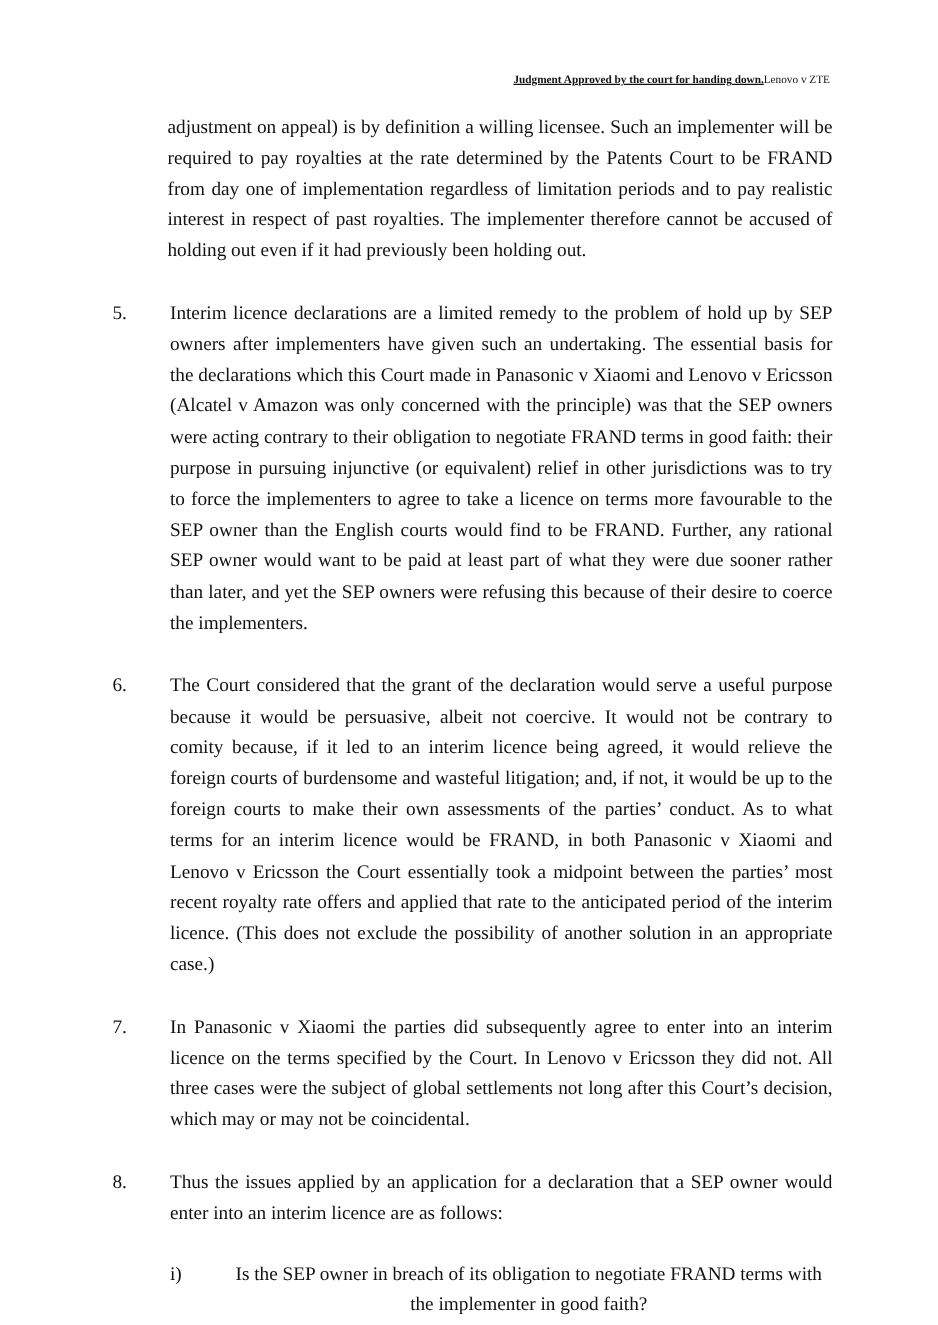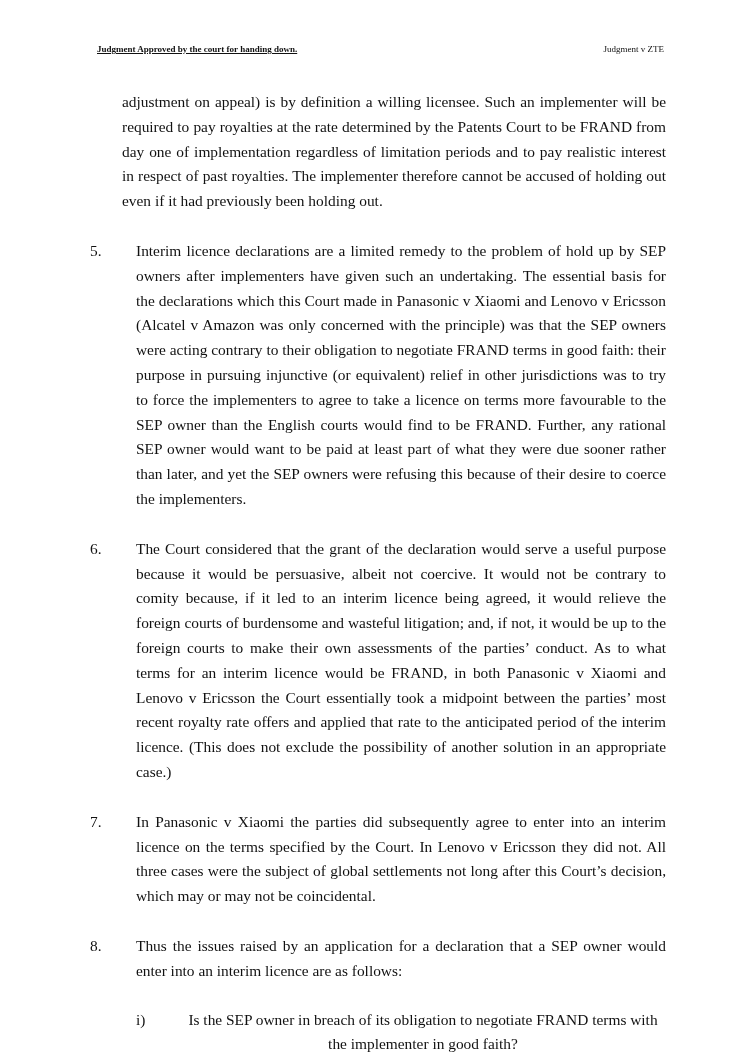--- a/index.html
+++ b/index.html
@@ -2,65 +2,65 @@
 <html><head>
 <meta charset="utf-8">
 <style>
   html, body { margin: 0; padding: 0; background: #ffffff; }
   body {
     width: 750px; height: 1060px; position: relative; overflow: hidden;
     font-family: "Liberation Serif", "DejaVu Serif", serif;
     color: #111111;
   }
   .header {
-    position: absolute; top: 44px; left: 97px; width: 567px;
-    font-size: 9px; display: flex; justify-content: space-between; align-items: baseline;
+    position: absolute; top: 58px; left: 97px; width: 567px;
+    font-size: 9px; display: flex; justify-content: flex-end; align-items: baseline;
   }
   .header .left { font-weight: bold; text-decoration: underline; }
   .header .right { }
   .body {
     position: absolute; top: 90px; left: 90px; width: 576px;
     font-size: 15.4px; line-height: 24.8px;
   }
   .para { display: flex; margin-bottom: 25px; }
   .para .num { width: 46px; flex: 0 0 46px; }
   .para .text { flex: 1; text-align: justify; }
-  .cont { margin-left: 32px; text-align: justify; margin-bottom: 25px; }
+  .cont { margin-left: 44px; text-align: justify; margin-bottom: 25px; }
   .sublist { margin-left: 46px; margin-top: -1px; margin-bottom: 0; }
   .subitem { display: flex; margin-bottom: 24px; }
   .subitem .snum { width: 44px; flex: 0 0 44px; }
   .subitem .stext { flex: 1; text-align: center; }
   i, .it { }
 </style>
 </head>
 <body>
 
 <div class="header">
   <span class="left">Judgment Approved by the court for handing down.</span>
-  <span class="right">Judgment v ZTE</span>
+  <span class="right">Lenovo v ZTE</span>
 </div>
 
 <div class="body">
   <div class="cont">adjustment on appeal) is by definition a willing licensee. Such an implementer will be required to pay royalties at the rate determined by the Patents Court to be FRAND from day one of implementation regardless of limitation periods and to pay realistic interest in respect of past royalties. The implementer therefore cannot be accused of holding out even if it had previously been holding out.</div>
   <div id="paras">
       <div class="para">
         <div class="num">5.</div>
         <div class="text"><span>Interim licence declarations are a limited remedy to the problem of hold up by SEP owners after implementers have given such an undertaking. The essential basis for the declarations which this Court made in </span><span class="it">Panasonic v Xiaomi</span><span> and </span><span class="it">Lenovo v Ericsson</span><span> (</span><span class="it">Alcatel v Amazon</span><span> was only concerned with the principle) was that the SEP owners were acting contrary to their obligation to negotiate FRAND terms in good faith: their purpose in pursuing injunctive (or equivalent) relief in other jurisdictions was to try to force the implementers to agree to take a licence on terms more favourable to the SEP owner than the English courts would find to be FRAND. Further, any rational SEP owner would want to be paid at least part of what they were due sooner rather than later, and yet the SEP owners were refusing this because of their desire to coerce the implementers.</span></div>
       </div>
       <div class="para">
         <div class="num">6.</div>
         <div class="text"><span>The Court considered that the grant of the declaration would serve a useful purpose because it would be persuasive, albeit not coercive. It would not be contrary to comity because, if it led to an interim licence being agreed, it would relieve the foreign courts of burdensome and wasteful litigation; and, if not, it would be up to the foreign courts to make their own assessments of the parties’ conduct. As to what terms for an interim licence would be FRAND, in both </span><span class="it">Panasonic v Xiaomi</span><span> and </span><span class="it">Lenovo v Ericsson</span><span> the Court essentially took a midpoint between the parties’ most recent royalty rate offers and applied that rate to the anticipated period of the interim licence. (This does not exclude the possibility of another solution in an appropriate case.)</span></div>
       </div>
       <div class="para">
         <div class="num">7.</div>
         <div class="text"><span>In </span><span class="it">Panasonic v Xiaomi</span><span> the parties did subsequently agree to enter into an interim licence on the terms specified by the Court. In </span><span class="it">Lenovo v Ericsson</span><span> they did not. All three cases were the subject of global settlements not long after this Court’s decision, which may or may not be coincidental.</span></div>
       </div>
       <div class="para">
         <div class="num">8.</div>
-        <div class="text"><span>Thus the issues raised by an application for a declaration that a SEP owner would enter into an interim licence are as follows:</span></div>
+        <div class="text"><span>Thus the issues applied by an application for a declaration that a SEP owner would enter into an interim licence are as follows:</span></div>
       </div>
       <div class="sublist">
         <div class="subitem">
           <div class="snum">i)</div>
           <div class="stext">Is the SEP owner in breach of its obligation to negotiate FRAND terms with the implementer in good faith?</div>
         </div>
       </div>
     </div>
 </div>
 

